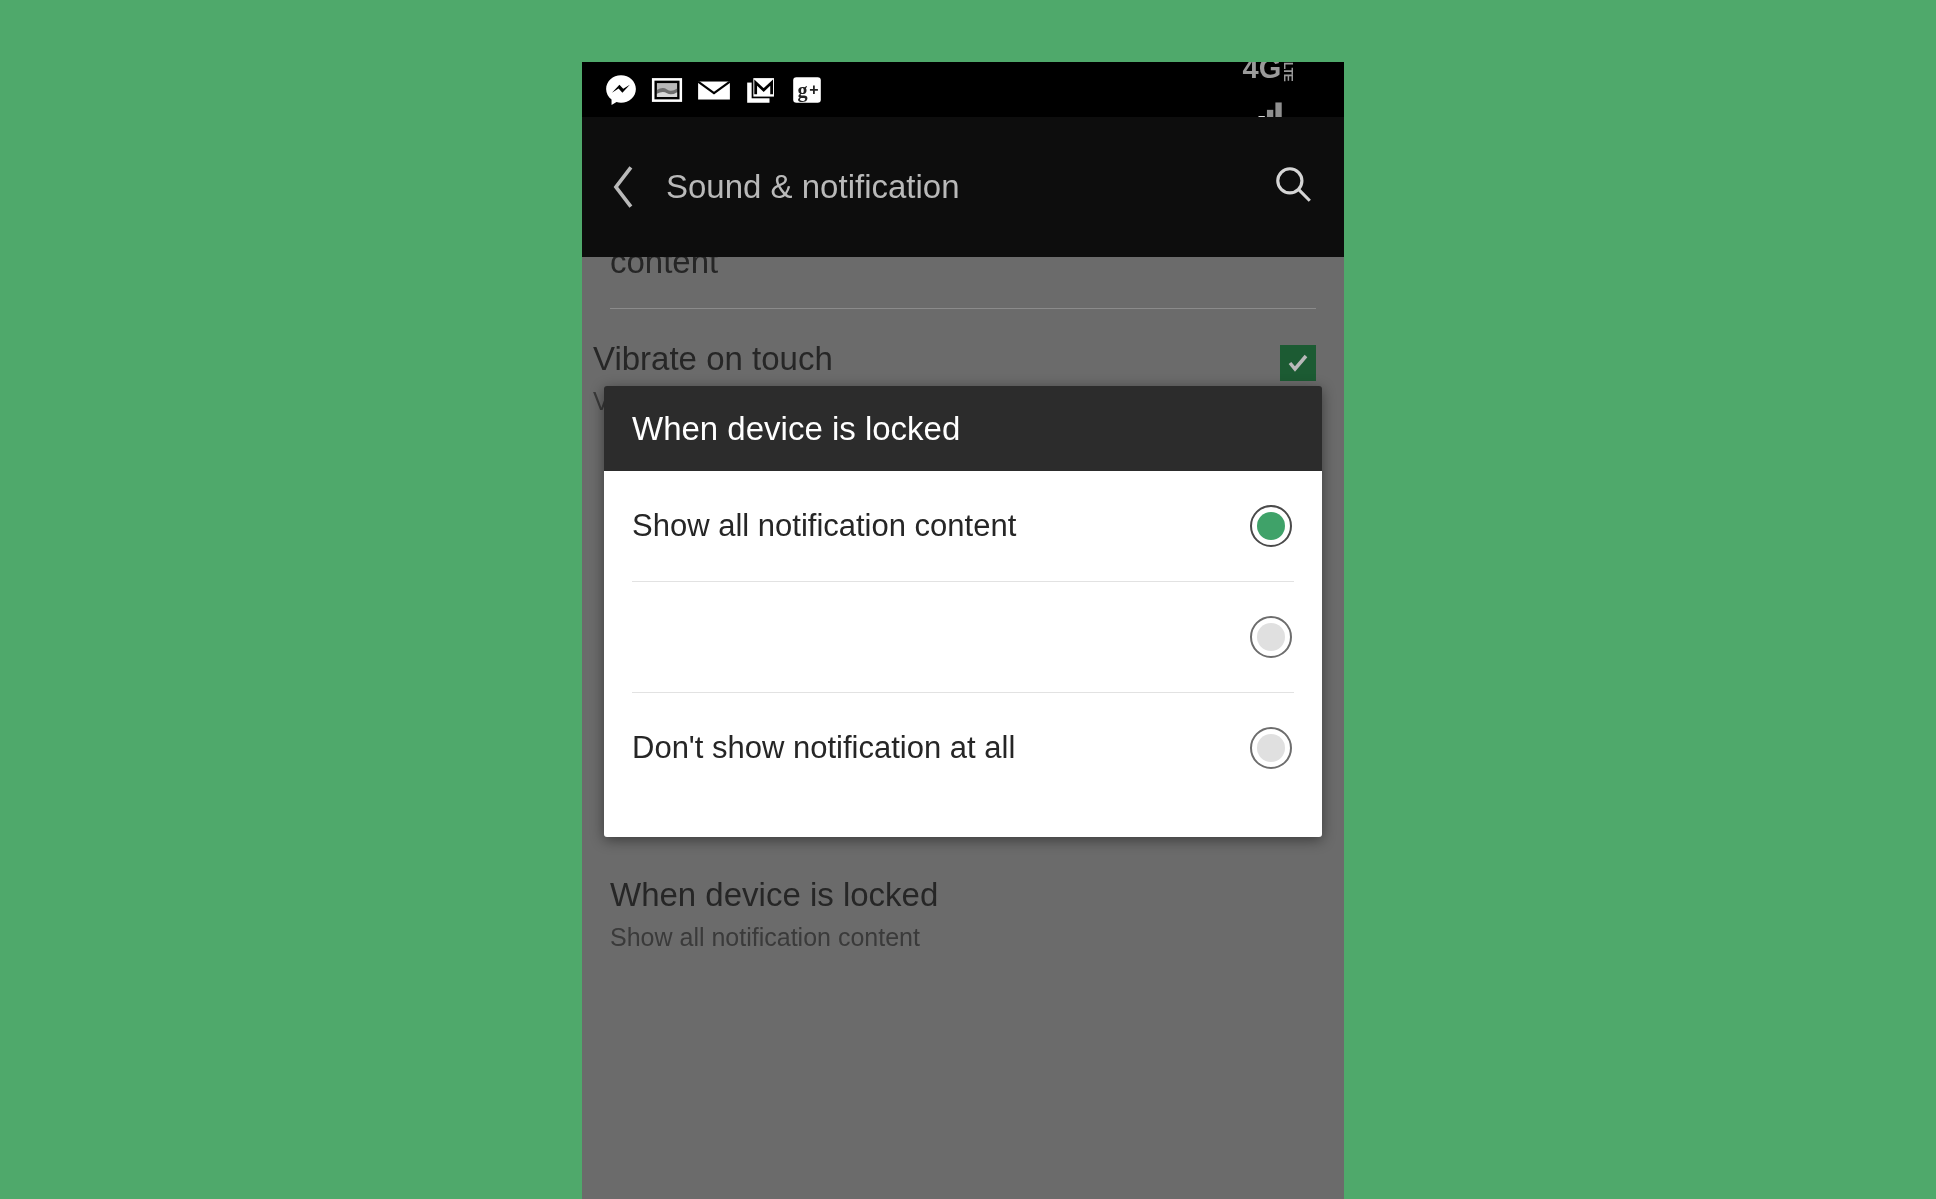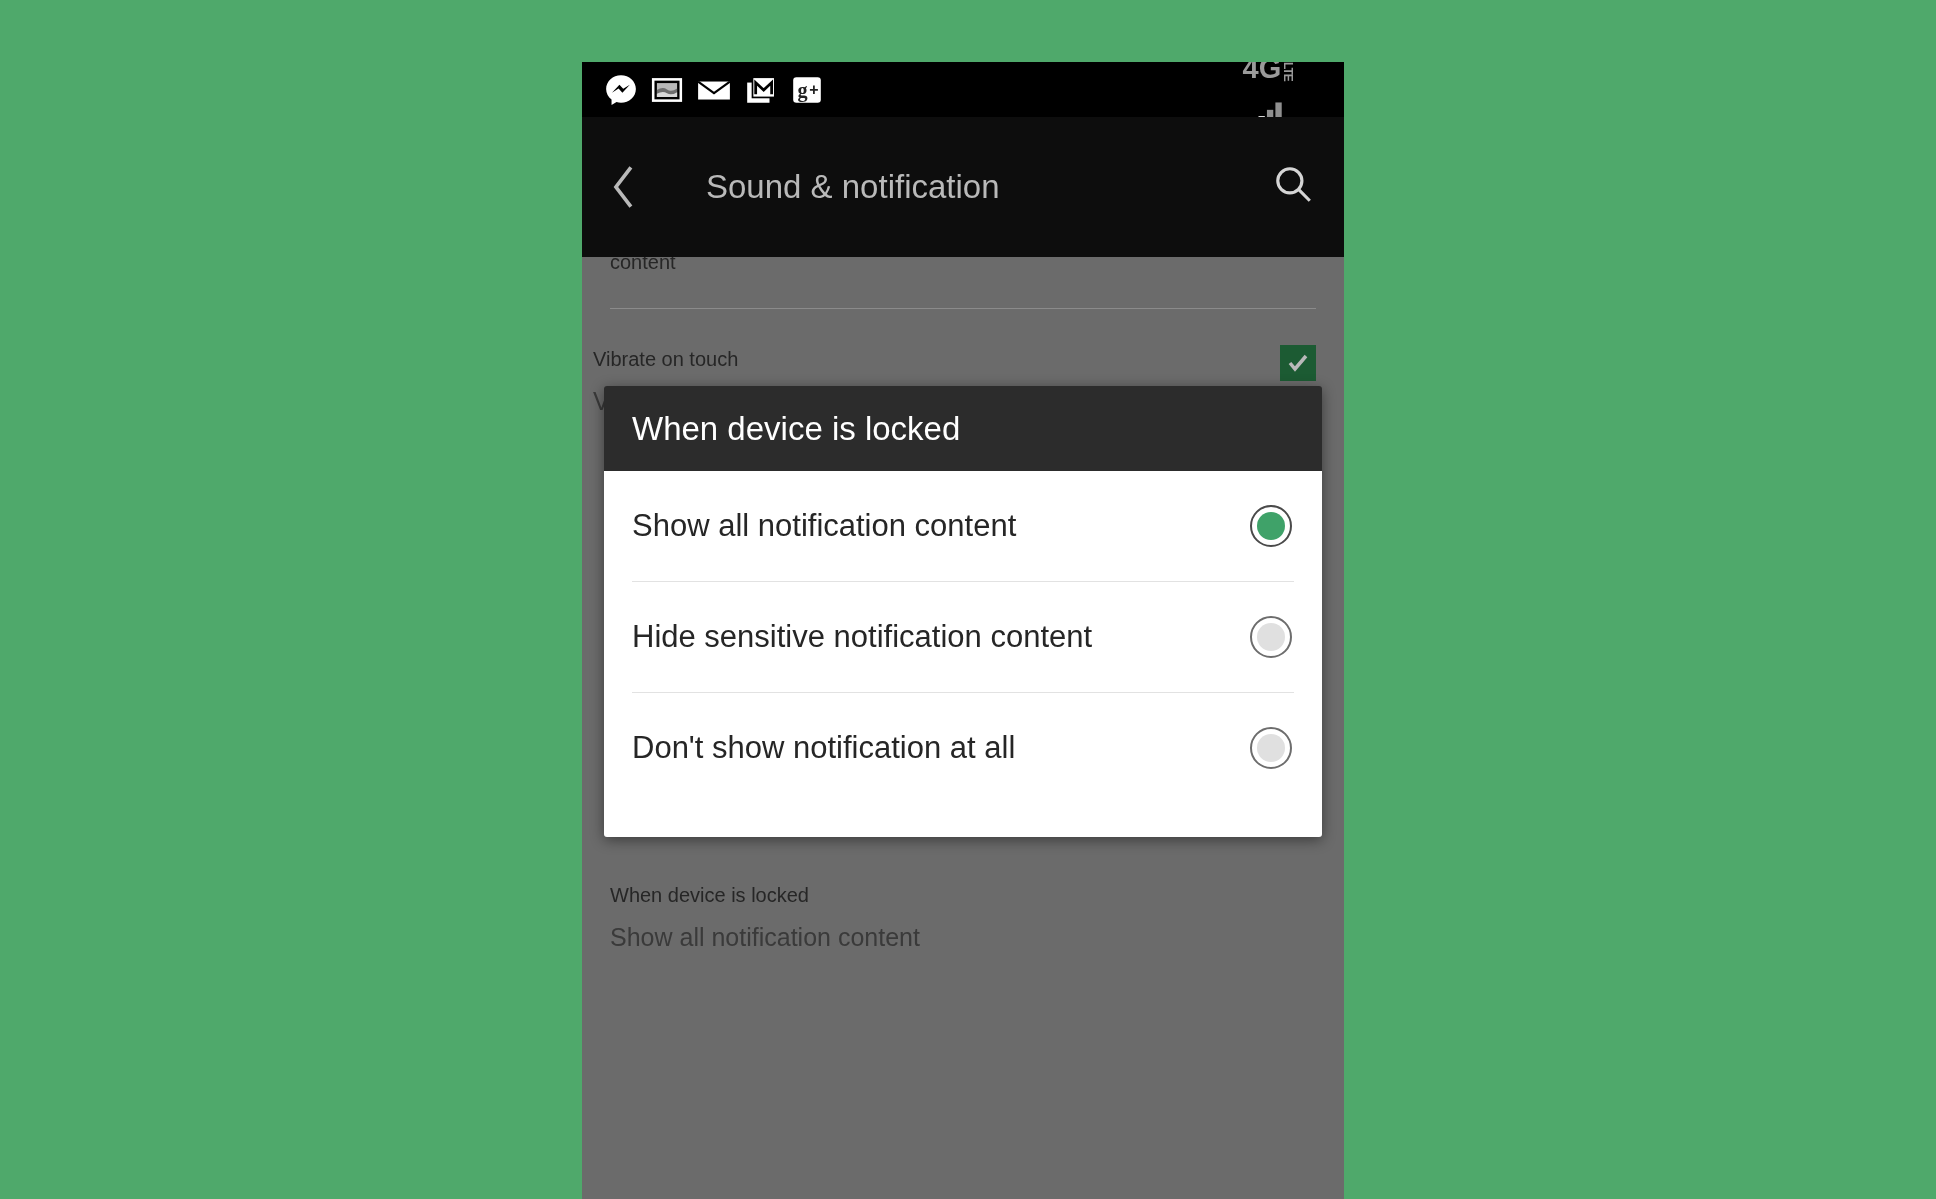--- a/index.html
+++ b/index.html
@@ -35,36 +35,35 @@
   }
   .clock .ampm { font-size: 20px; margin-left: 4px; text-decoration: underline; }
 
   
   #actionbar {
     position: absolute; left: 0; top: 55px;
     width: 100%; height: 140px;
     background: #0d0d0d;
     display: flex; align-items: center;
     z-index: 5;
-    gap: 40px;
   }
   #back-chevron { margin-left: 22px; width: 40px; display: flex; align-items: center; justify-content: center; }
   #ab-title {
     color: #b9b9b9; font-size: 33px; margin-left: 22px;
     font-family: "Liberation Sans", sans-serif;
   }
   #search-btn { margin-left: auto; margin-right: 30px; }
 
   
   #bglist {
     position: absolute; left: 0; top: 130px; width: 100%;
     color: #2a2a2a;
   }
   .bgrow { padding: 0 28px; position: relative; }
-  .bg-title { font-size: 20px; color: #262626; line-height: 44px; }
+  .bg-title { font-size: 33px; color: #262626; line-height: 44px; }
   .bg-sub   { font-size: 25px; color: #3a3a3a; line-height: 40px; }
   .bg-div { height: 1px; background: #8b8b8b; margin: 16px 28px 0 28px; }
   .bg-check {
     position: absolute; right: 28px; top: 18px;
     width: 36px; height: 36px; background: #1c5b33;
     display: flex; align-items: center; justify-content: center;
   }
   .bg-check svg { display:block; }
 
   
@@ -243,21 +242,20 @@
 
       <div class="opt">
         <span class="opt-label">Show all notification content</span>
         <span class="radio on">
           <span class="dot"></span>
         </span>
       </div>
       <div class="opt-divider"></div>
 
       <div class="opt">
-        <span class="opt-label">Hide sensitive notification content</span>
         <span class="radio off">
           <span class="dot"></span>
         </span>
       </div>
       <div class="opt-divider"></div>
 
       <div class="opt">
         <span class="opt-label">Don't show notification at all</span>
         <span class="radio off">
           <span class="dot"></span>

